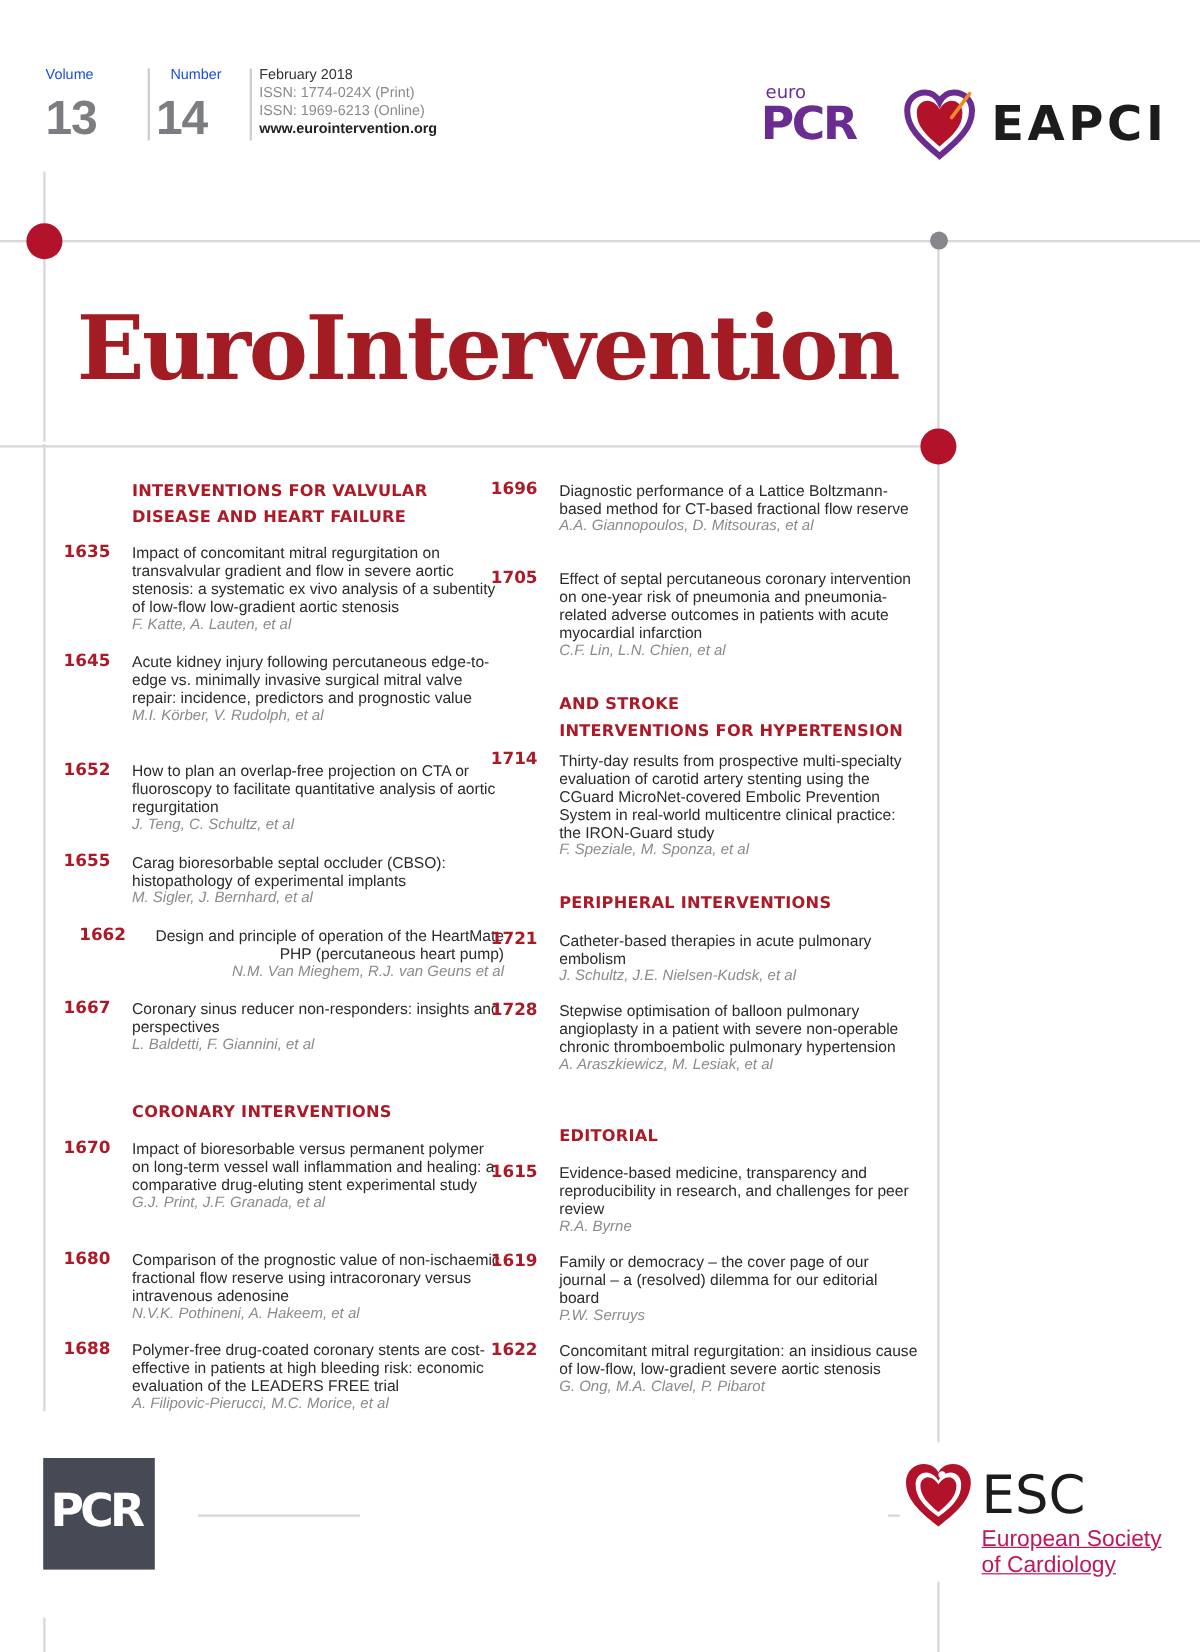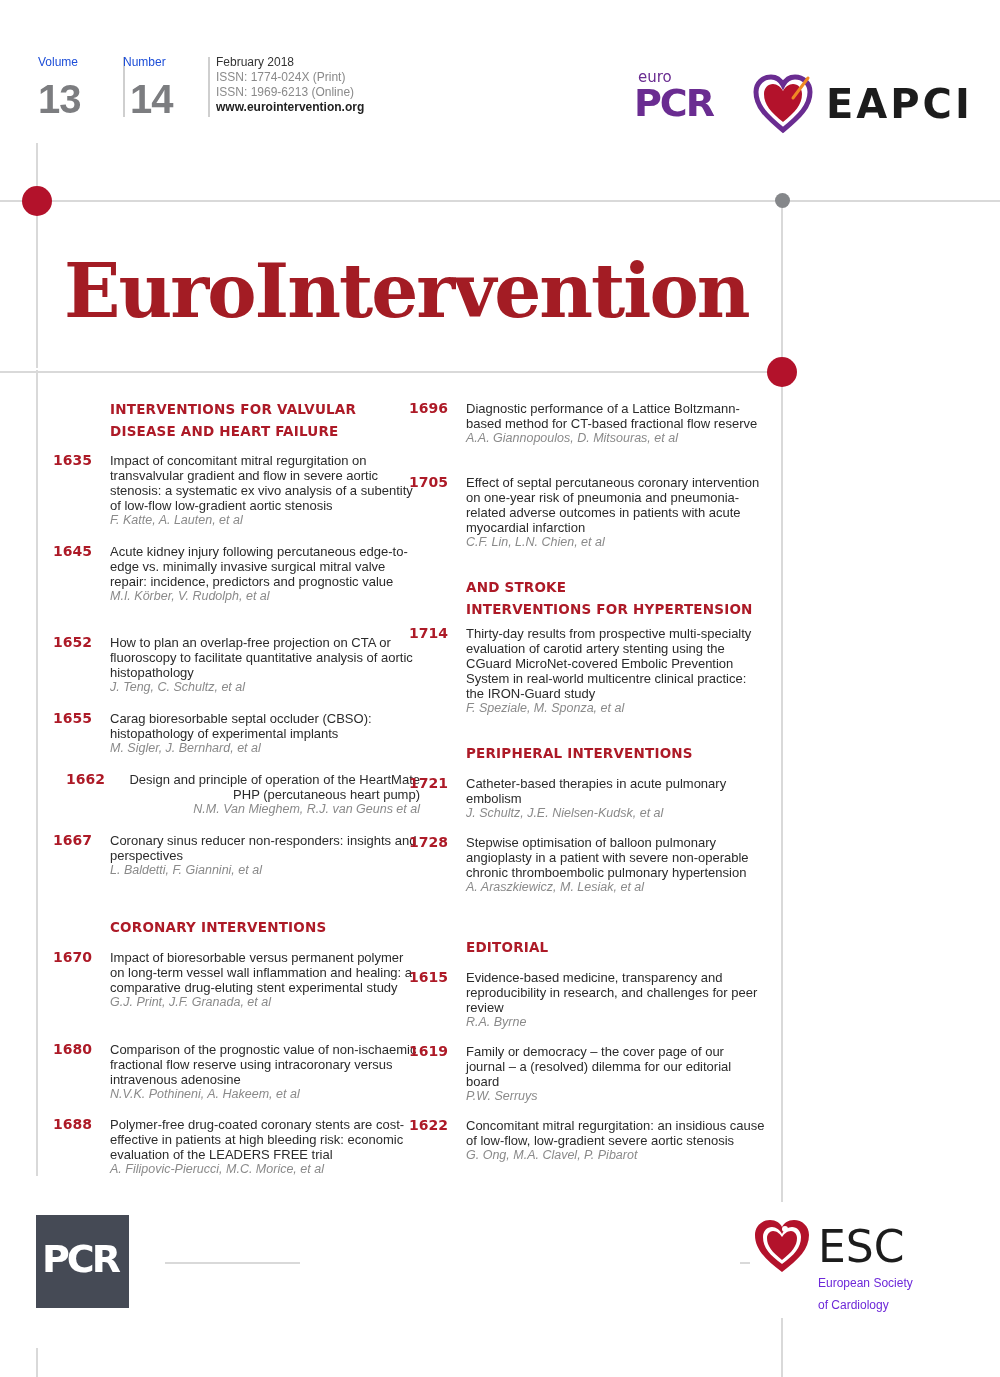--- a/index.html
+++ b/index.html
@@ -33,21 +33,21 @@
   .section-head { position: absolute; color: #ad1a27; font-weight: bold; font-family: "DejaVu Sans", sans-serif; font-size: 13.5px; line-height: 22px; letter-spacing: 0.2px; }
   .entry { position: absolute; width: 310px; }
   .entry .page { position: absolute; left: -57px; top: 0; width: 52px; color: #ad1a27; font-weight: bold; font-family: "DejaVu Sans", sans-serif; font-size: 14px; line-height: 15px; }
   .entry .title { font-size: 13px; line-height: 15px; color: #2b2b2b; }
   .entry .authors { font-size: 12.5px; line-height: 15px; color: #8a8a8a; font-style: italic; }
 
   
   .pcr-box { position: absolute; left: 36px; top: 1215px; width: 93px; height: 93px; background: #454a55; }
   .pcr-box span { position: absolute; left: 6px; top: 25px; color: #fff; font-weight: bold; font-size: 38px; font-family: "DejaVu Sans", sans-serif; letter-spacing: -3px; line-height: 1; }
   .esc-text { font-size: 44px; color: #1c1c1c; font-family: "DejaVu Sans", sans-serif; line-height: 1; }
-  .esc-sub { font-size: 12px; color: #6d28d9; line-height: 22px; font-family: "Liberation Sans", sans-serif; }
+  .esc-sub { font-size: 19px; color: #be185d; line-height: 22px; font-family: "Liberation Sans", sans-serif; text-decoration: underline; }
 </style>
 </head>
 <body>
 
 <div class="vline" style="left:36px; top:143px; height:225px;"></div>
 <div class="vline" style="left:36px; top:370px; height:806px;"></div>
 <div class="vline" style="left:36px; top:1348px; height:29px;"></div>
 <div class="hline" style="left:0; top:200px; width:1000px;"></div>
 <div class="hline" style="left:0; top:371px; width:782px;"></div>
 <div class="vline" style="left:781px; top:200px; height:1002px;"></div>
@@ -56,21 +56,21 @@
 <div class="hline" style="left:740px; top:1262px; width:10px;"></div>
 
 <div class="dot red" style="left:22px; top:186px;"></div>
 <div class="dot grey" style="left:775px; top:193px;"></div>
 <div class="dot red" style="left:767px; top:357px;"></div>
 
 <div class="abs" style="left:38px; top:55px; width:340px; height:70px;">
   <div class="abs hdr-label" style="left:0; top:0;">Volume</div>
   <div class="abs hdr-num" style="left:0; top:24px;">13</div>
   <div class="hdr-sep" style="left:85px; top:2px; height:60px;"></div>
-  <div class="abs hdr-label" style="left:85px; top:0;">Number</div>
+  <div class="abs hdr-label" style="left:104px; top:0;">Number</div>
   <div class="abs hdr-num" style="left:92px; top:24px;">14</div>
   <div class="hdr-sep" style="left:170px; top:2px; height:60px;"></div>
   <div class="abs" style="left:178px; top:0;">
     <div class="hdr-date">February 2018</div>
     <div class="hdr-issn">ISSN: 1774-024X (Print)</div>
     <div class="hdr-issn">ISSN: 1969-6213 (Online)</div>
     <div class="hdr-web">www.eurointervention.org</div>
   </div>
 </div>
 
@@ -100,21 +100,21 @@
   <div class="title">Impact of concomitant mitral regurgitation on transvalvular gradient and flow in severe aortic stenosis: a systematic ex vivo analysis of a subentity of low-flow low-gradient aortic stenosis</div>
   <div class="authors">F. Katte, A. Lauten, et al</div>
 </div>
 <div class="entry" style="left:110px; top:544px;">
   <div class="page">1645</div>
   <div class="title">Acute kidney injury following percutaneous edge-to-edge vs. minimally invasive surgical mitral valve repair: incidence, predictors and prognostic value</div>
   <div class="authors">M.I. Körber, V. Rudolph, et al</div>
 </div>
 <div class="entry" style="left:110px; top:635px;">
   <div class="page">1652</div>
-  <div class="title">How to plan an overlap-free projection on CTA or fluoroscopy to facilitate quantitative analysis of aortic histopathology</div>
+  <div class="title">How to plan an overlap-free projection on CTA or fluoroscopy to facilitate quantitative analysis of aortic regurgitation</div>
   <div class="authors">J. Teng, C. Schultz, et al</div>
 </div>
 <div class="entry" style="left:110px; top:711px;">
   <div class="page">1655</div>
   <div class="title">Carag bioresorbable septal occluder (CBSO): histopathology of experimental implants</div>
   <div class="authors">M. Sigler, J. Bernhard, et al</div>
 </div>
 <div class="entry" style="left:110px; top:772px;text-align:right;">
   <div class="page">1662</div>
   <div class="title">Design and principle of operation of the HeartMate PHP (percutaneous heart pump)</div>

